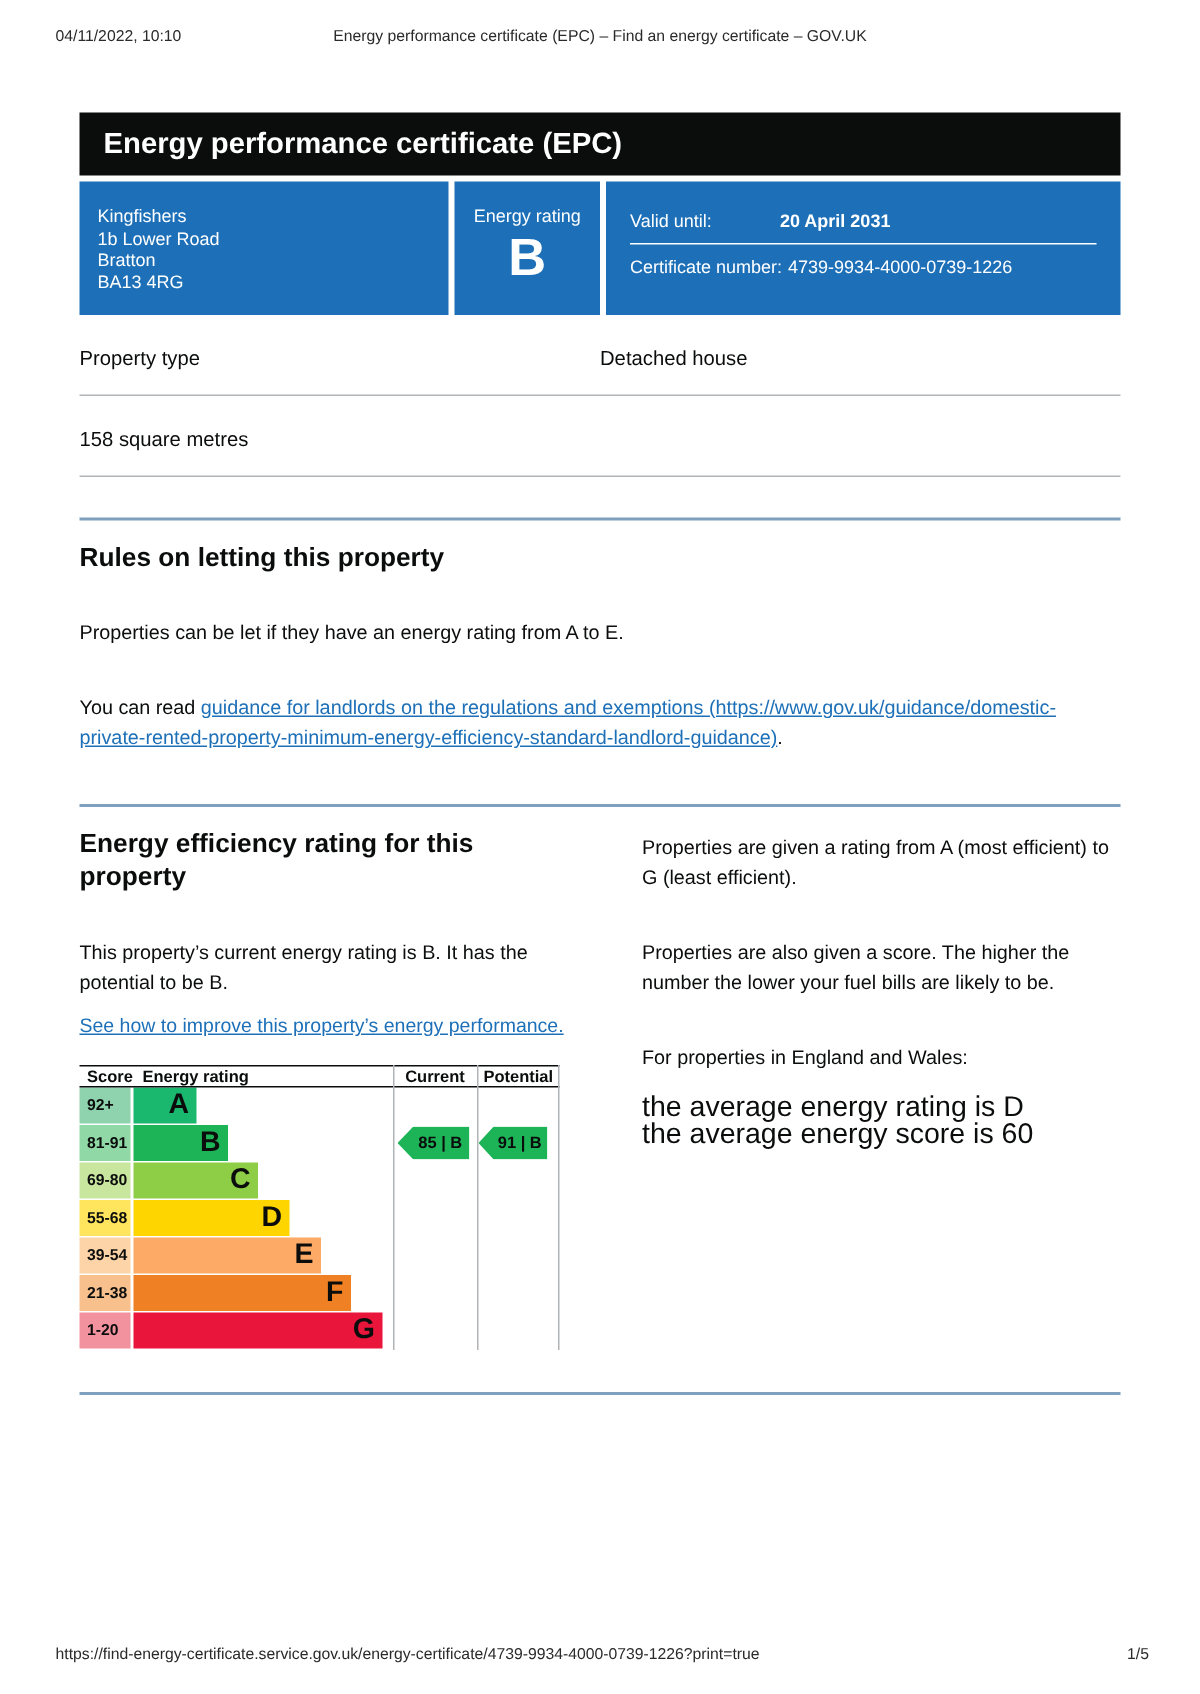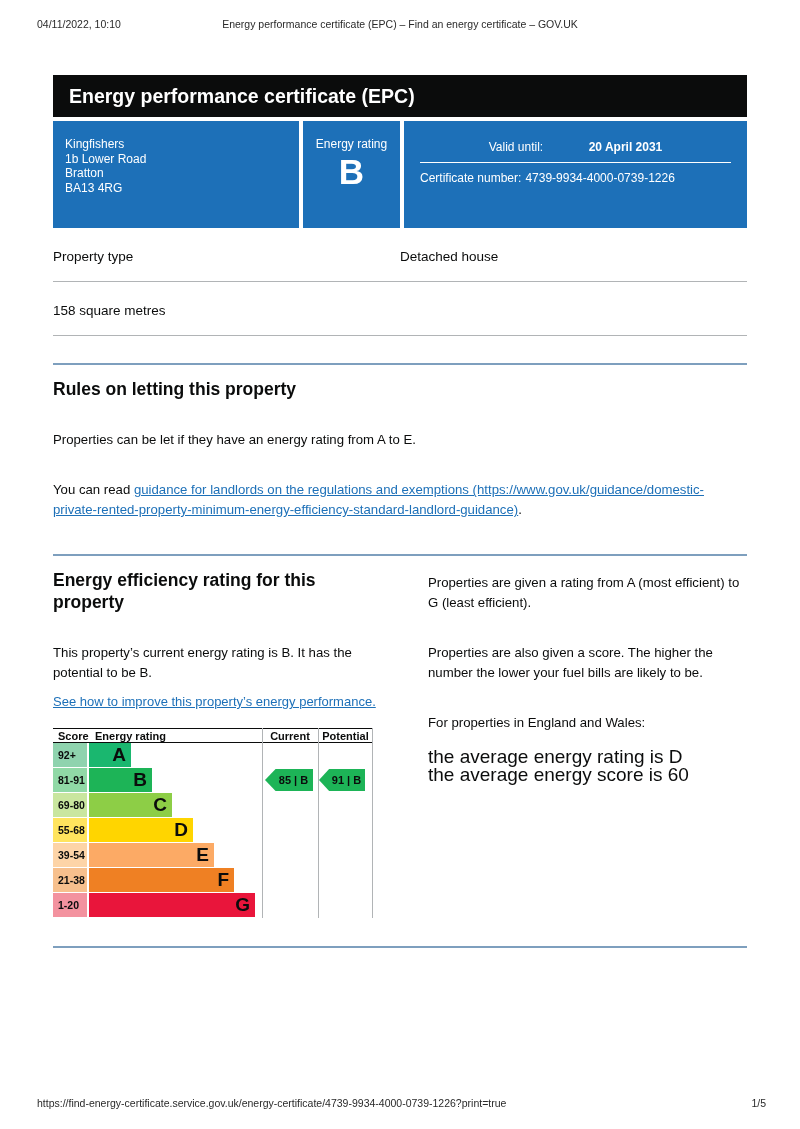--- a/index.html
+++ b/index.html
@@ -13,27 +13,27 @@
   .print-title { left:0; width:100%; text-align:center; }
   .print-footer { position:absolute; top:1097px; font-size:10.5px; color:#2a2a2a; }
   .footer-url { left:37px; }
   .footer-page { right:34px; }
 
   .content { position:absolute; left:53px; top:75px; width:694px; }
 
   .banner { background:#0b0c0c; color:#fff; height:42px; padding:9px 16px;
             font-size:19.5px; font-weight:bold; line-height:24px; }
 
-  .summary { display:flex; gap:4px; margin-top:4px; height:107px; }
+  .summary { display:flex; gap:4px; margin-top:4px; height:89px; }
   .panel { background:#1d70b8; color:#fff; }
   .panel-address { width:246px; padding:16px 12px; font-size:12px; line-height:14.5px; }
   .panel-rating { width:97px; text-align:center; padding-top:16px; font-size:12px; }
   .rating-letter { font-size:35px; font-weight:bold; line-height:40px; margin-top:1px; }
   .panel-validity { flex:1; padding:13px 16px; font-size:12px; }
-  .validity-row { display:flex; align-items:baseline; padding:6px 0;justify-content:center; }
+  .validity-row { display:flex; align-items:baseline; padding:6px 0; }
   .validity-label { width:100px; flex:none; }
   .validity-value { font-weight:bold; }
   .validity-sep { border:none; border-top:1px solid #ffffff; margin:2px 0; }
   .cert-row { display:flex; align-items:baseline; padding:6px 0; }
   .cert-label { margin-right:4px; }
   .cert-value { font-weight:normal; }
 
   .prop-row { display:flex; padding:21px 0 17px; border-bottom:1px solid #b1b4b6; font-size:13.5px; }
   .prop-label { width:347px; flex:none; }
 

